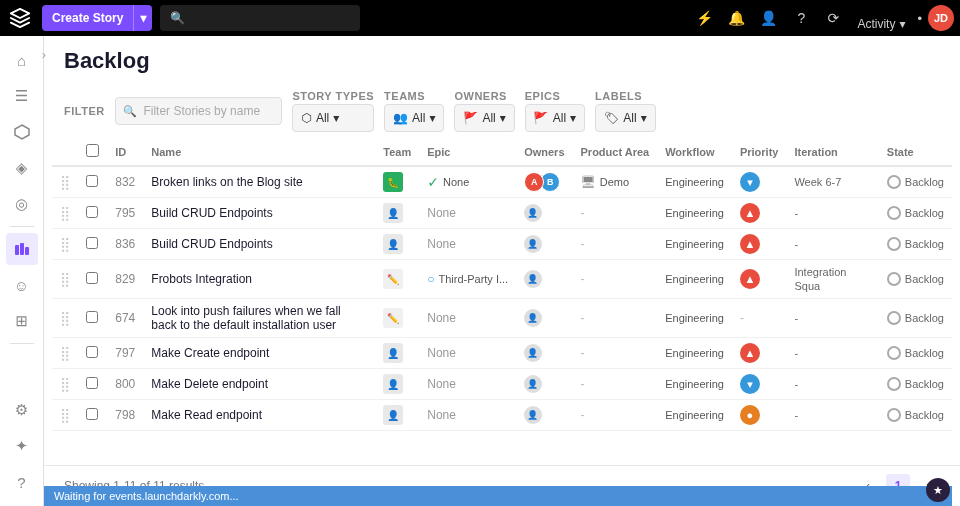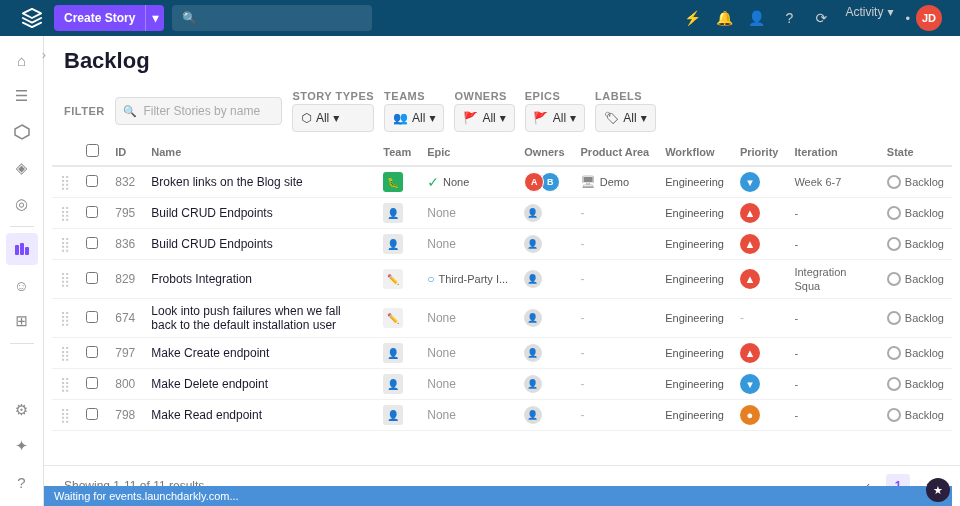--- a/index.html
+++ b/index.html
@@ -1,37 +1,37 @@
 <!DOCTYPE html>
 <html><head>
   <meta charset="utf-8">
   <style>
     * { box-sizing: border-box; margin: 0; padding: 0; }
     body { font-family: -apple-system, BlinkMacSystemFont, 'Segoe UI', sans-serif; font-size: 13px; background: #f5f5f5; color: #333; overflow: hidden; width: 960px; height: 506px; }
 
     
     .topnav {
-      display: flex; align-items: center; background: #0c4a6e; height: 36px; padding: 0 18px; gap: 8px; position: relative; z-index: 10;
+      display: flex; align-items: center; background: #000000; height: 36px; padding: 0 6px; gap: 8px; position: relative; z-index: 10;
     }
     .topnav-logo { width: 28px; height: 28px; display: flex; align-items: center; justify-content: center; }
     .topnav-logo svg { width: 22px; height: 22px; }
     .create-story-btn {
       display: flex; align-items: center; background: #7c4dff; color: #fff; border: none; border-radius: 4px; cursor: pointer; height: 26px; font-size: 12px; font-weight: 600;
     }
     .create-story-main { padding: 0 10px; height: 100%; display: flex; align-items: center; border-right: 1px solid rgba(255,255,255,0.3); }
     .create-story-dropdown { padding: 0 6px; height: 100%; display: flex; align-items: center; }
     .search-bar {
       display: flex; align-items: center; background: rgba(255,255,255,0.12); border-radius: 4px; padding: 0 10px; height: 26px; gap: 6px; flex: 1; max-width: 200px;
     }
     .search-bar input { background: transparent; border: none; outline: none; color: #ccc; font-size: 12px; width: 100%; }
     .search-bar input::placeholder { color: #aaa; }
     .topnav-spacer { flex: 1; }
     .topnav-icons { display: flex; align-items: center; gap: 4px; }
     .topnav-icon { width: 28px; height: 28px; display: flex; align-items: center; justify-content: center; color: #ccc; cursor: pointer; border-radius: 4px; font-size: 14px; }
-    .activity-btn { display: flex; align-items: flex-start; gap: 4px; color: #ccc; cursor: pointer; font-size: 12px; padding: 0 6px; height: 26px; border-radius: 4px; }
+    .activity-btn { display: flex; align-items: flex-end; gap: 4px; color: #ccc; cursor: pointer; font-size: 12px; padding: 0 6px; height: 26px; border-radius: 4px; }
     .topnav-avatar { width: 26px; height: 26px; border-radius: 50%; background: #e74c3c; display: flex; align-items: center; justify-content: center; color: #fff; font-size: 11px; font-weight: bold; cursor: pointer; overflow: hidden; }
 
     
     .sidebar {
       position: absolute; left: 0; top: 36px; bottom: 0; width: 44px; background: #fff; border-right: 1px solid #e0e0e0; display: flex; flex-direction: column; align-items: center; padding: 8px 0; gap: 4px;
     }
     .sidebar-item { width: 32px; height: 32px; display: flex; align-items: center; justify-content: center; border-radius: 4px; cursor: pointer; color: #888; font-size: 15px; }
     .sidebar-item.active { background: #ede9ff; color: #7c4dff; }
     .sidebar-divider { width: 24px; height: 1px; background: #e0e0e0; margin: 2px 0; }
     .sidebar-bottom { margin-top: auto; display: flex; flex-direction: column; align-items: center; gap: 4px; }

